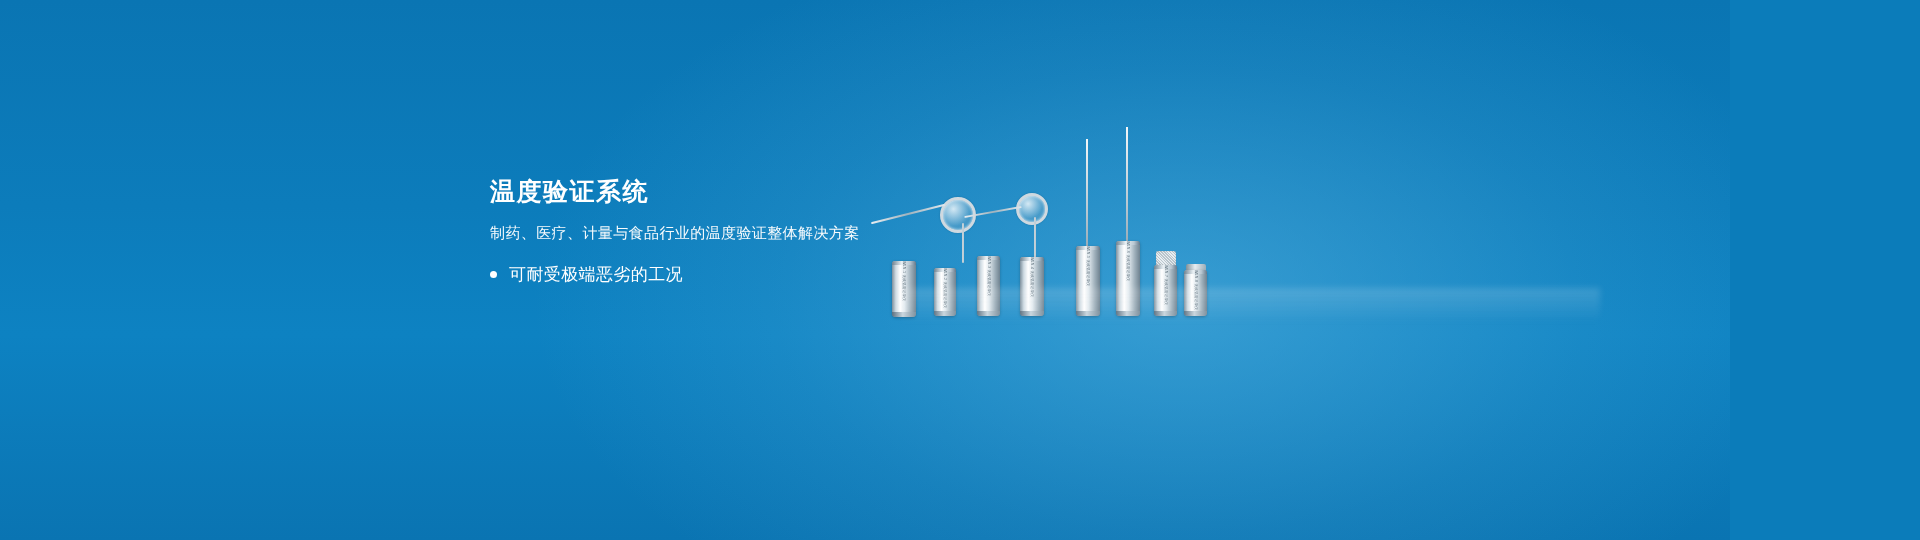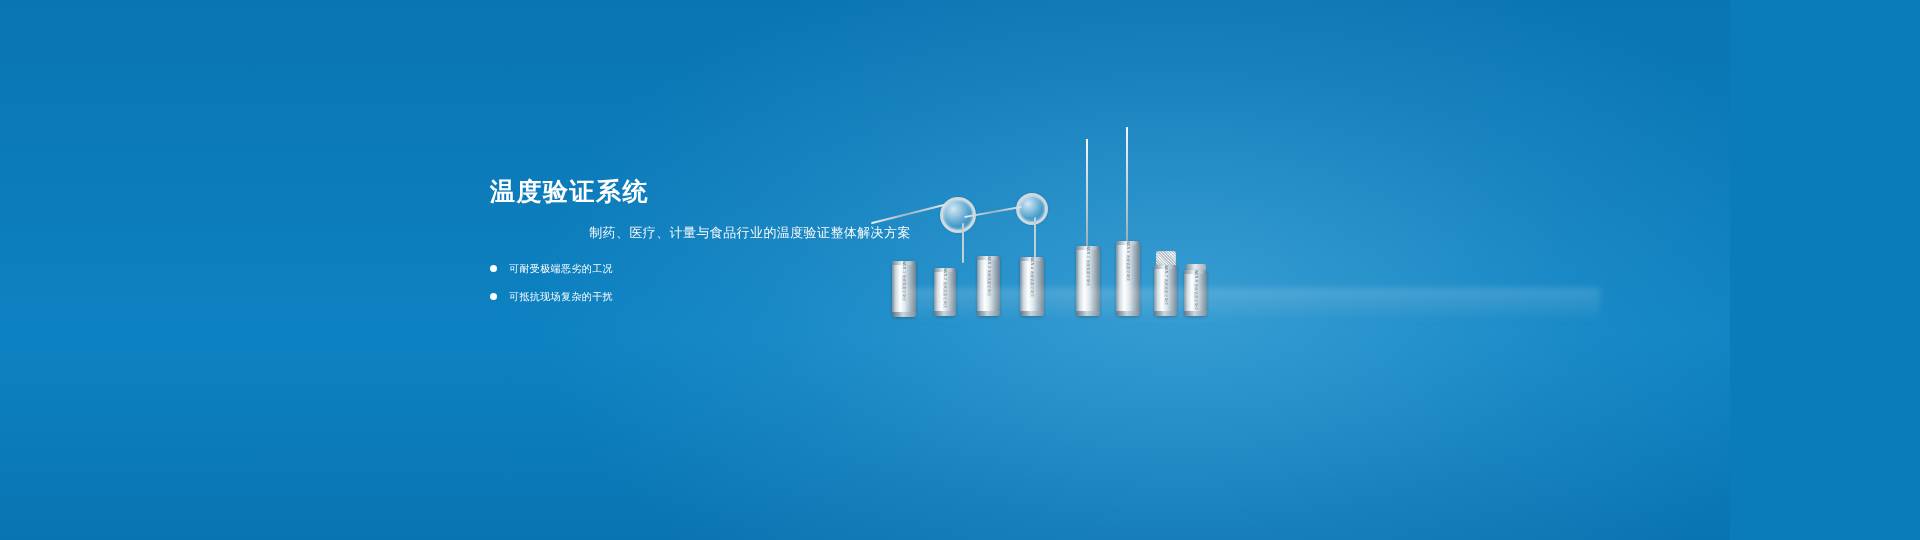--- a/index.html
+++ b/index.html
@@ -16,27 +16,27 @@
       linear-gradient(180deg,#0a75b3 0%, #0c7cbb 38%, #0d82c2 62%, #0a74b2 100%);
     overflow:hidden;
   }
   
   .copy{position:absolute;left:490px;top:178px;width:520px;}
   .headline{
     font-size:25px;font-weight:bold;color:#ffffff;letter-spacing:1.5px;
     line-height:1.1;margin:0 0 18px 0;white-space:nowrap;
   }
   .subhead{
-    font-size:13px;color:#ffffff;letter-spacing:.4px;
-    margin:0 0 20px 0;white-space:nowrap;font-weight:normal;opacity:.97;text-align:center;
+    font-size:15px;color:#ffffff;letter-spacing:.4px;
+    margin:0 0 20px 0;white-space:nowrap;font-weight:normal;opacity:.97;
   }
   .bullets{list-style:none;margin:0;padding:0;}
   .bullet{
     display:flex;align-items:center;margin-bottom:14px;
-    font-size:10px;color:#ffffff;letter-spacing:.4px;white-space:nowrap;
+    font-size:17px;color:#ffffff;letter-spacing:.4px;white-space:nowrap;
   }
   .dot{
     width:7px;height:7px;border-radius:50%;background:#ffffff;
     margin-right:12px;flex:0 0 auto;
   }
   
   .photo{position:absolute;left:880px;top:125px;width:780px;height:200px;}
   .reflect{
     position:absolute;left:900px;top:288px;width:700px;height:34px;
     background:linear-gradient(180deg, rgba(255,255,255,0.16), rgba(255,255,255,0));
@@ -90,24 +90,20 @@
 <div class="banner">
 
   <div class="copy">
     <h1 class="headline">温度验证系统</h1>
     <p class="subhead">制药、医疗、计量与食品行业的温度验证整体解决方案</p>
     <ul class="bullets">
       <li class="bullet">
         <span class="dot"></span>
         <span>可耐受极端恶劣的工况</span>
       </li>
-      <li class="bullet">
-        <span class="dot"></span>
-        <span>可抵抗现场复杂的干扰</span>
-      </li>
     </ul>
   </div>
 
   <div class="photo">
 
     <div class="coil" style="left:60px;top:72px;width:30px;height:30px;"></div>
     <div class="probe-wire" style="left:-10px;top:88px;width:76px;height:2px;transform:rotate(-14deg);"></div>
     <div class="probe-wire" style="left:82px;top:98px;width:2px;height:40px;"></div>
 
     <div class="coil" style="left:136px;top:68px;width:26px;height:26px;"></div>

